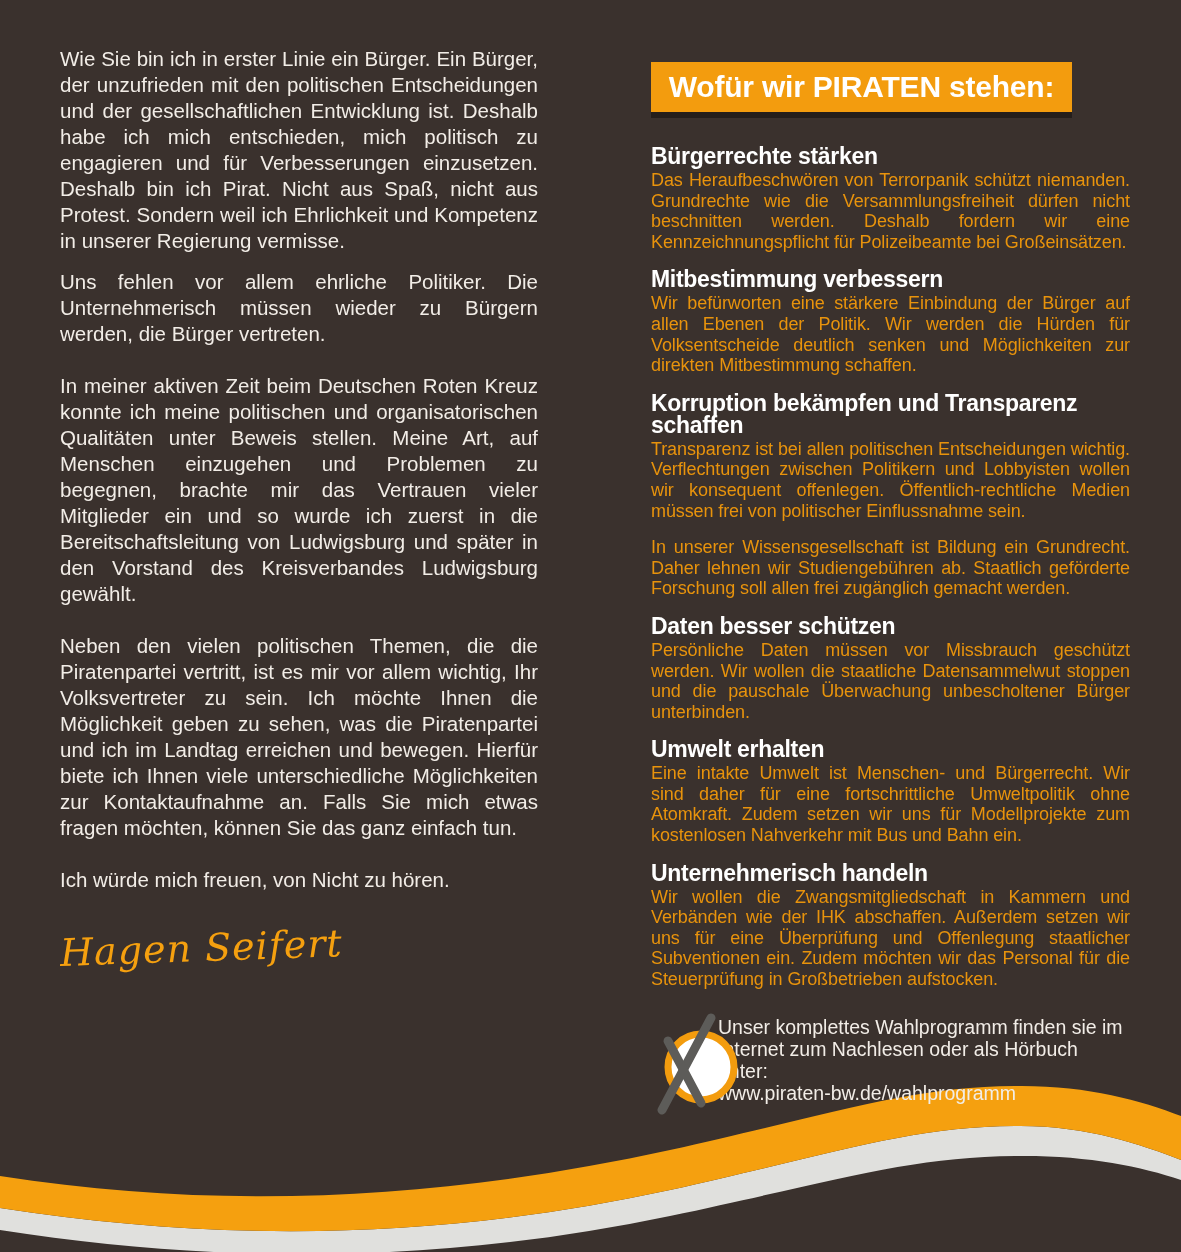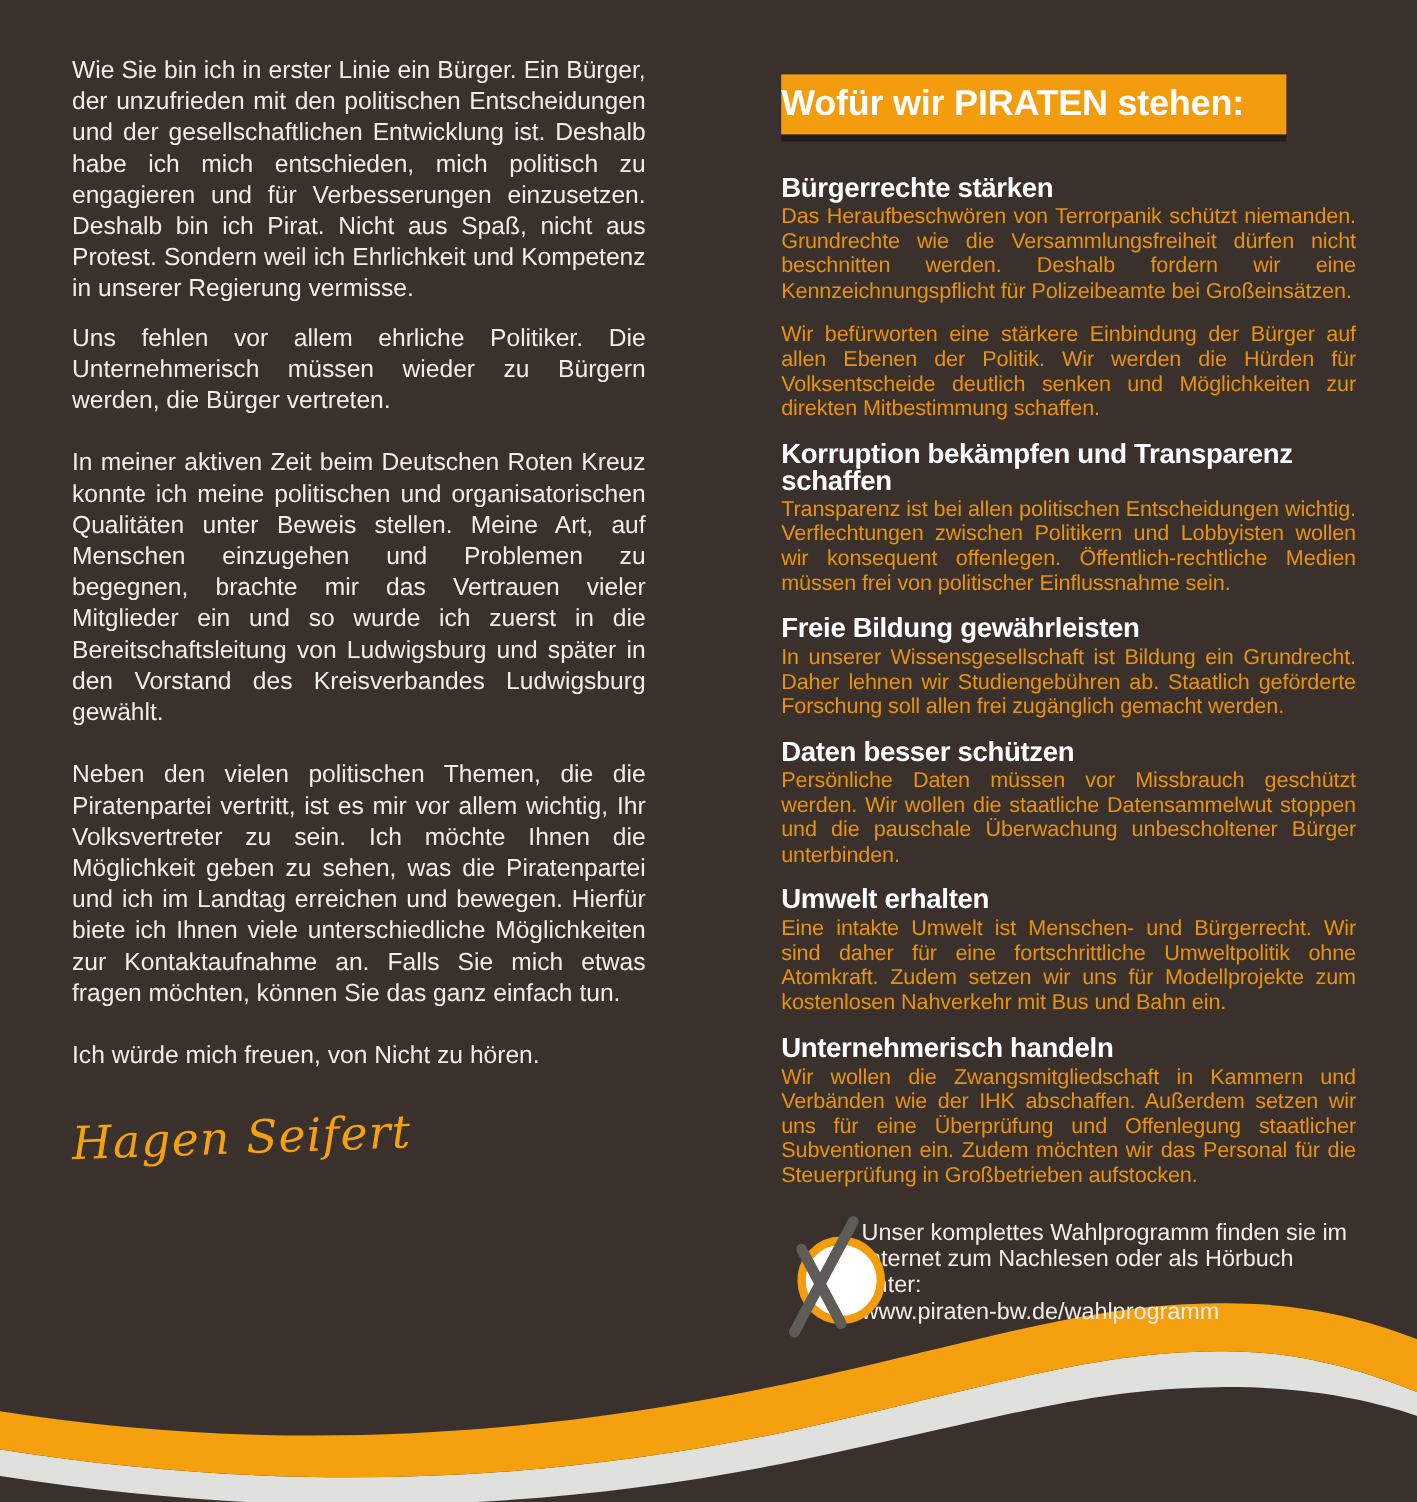--- a/index.html
+++ b/index.html
@@ -29,21 +29,21 @@
     transform:rotate(-2deg);
     transform-origin:left center;
     text-align:left;
   }
   
   .right-col{position:absolute;left:651px;top:62px;width:479px;}
   .banner{
     width:421px;height:50px;
     background:#f39c0e;
     box-shadow:0 6px 0 rgba(0,0,0,0.38);
-    display:flex;align-items:center;justify-content:flex-start;
+    display:flex;align-items:center;justify-content:center;
     color:#ffffff;font-weight:bold;font-size:30px;letter-spacing:-0.2px;
   }
   .sections{margin-top:33px;}
   .section{margin-bottom:16px;}
   .section-title{
     color:#ffffff;font-weight:bold;font-size:23px;line-height:22px;
     letter-spacing:-0.3px;margin:0 0 3px 0;text-align:left;
   }
   .section-body{
     color:#e8930c;font-size:18px;line-height:20.6px;
@@ -81,28 +81,28 @@
     <div class="banner">
       <span>Wofür wir PIRATEN stehen:</span>
     </div>
 
     <div class="sections">
       <div class="section">
         <div class="section-title">Bürgerrechte stärken</div>
         <div class="section-body">Das Heraufbeschwören von Terrorpanik schützt niemanden. Grundrechte wie die Versammlungsfreiheit dürfen nicht beschnitten werden. Deshalb fordern wir eine Kennzeichnungspflicht für Polizeibeamte bei Großeinsätzen.</div>
       </div>
       <div class="section">
+        <div class="section-title">Mitbestimmung verbessern</div>
         <div class="section-body">Wir befürworten eine stärkere Einbindung der Bürger auf allen Ebenen der Politik. Wir werden die Hürden für Volksentscheide deutlich senken und Möglichkeiten zur direkten Mitbestimmung schaffen.</div>
       </div>
       <div class="section">
         <div class="section-title">Korruption bekämpfen und Transparenz schaffen</div>
         <div class="section-body">Transparenz ist bei allen politischen Entscheidungen wichtig. Verflechtungen zwischen Politikern und Lobbyisten wollen wir konsequent offenlegen. Öffentlich-rechtliche Medien müssen frei von politischer Einflussnahme sein.</div>
       </div>
       <div class="section">
-        <div class="section-title">Freie Bildung gewährleisten</div>
         <div class="section-body">In unserer Wissensgesellschaft ist Bildung ein Grundrecht. Daher lehnen wir Studiengebühren ab. Staatlich geförderte Forschung soll allen frei zugänglich gemacht werden.</div>
       </div>
       <div class="section">
         <div class="section-title">Daten besser schützen</div>
         <div class="section-body">Persönliche Daten müssen vor Missbrauch geschützt werden. Wir wollen die staatliche Datensammelwut stoppen und die pauschale Überwachung unbescholtener Bürger unterbinden.</div>
       </div>
       <div class="section">
         <div class="section-title">Umwelt erhalten</div>
         <div class="section-body">Eine intakte Umwelt ist Menschen- und Bürgerrecht. Wir sind daher für eine fortschrittliche Umweltpolitik ohne Atomkraft. Zudem setzen wir uns für Modellprojekte zum kostenlosen Nahverkehr mit Bus und Bahn ein.</div>
       </div>

